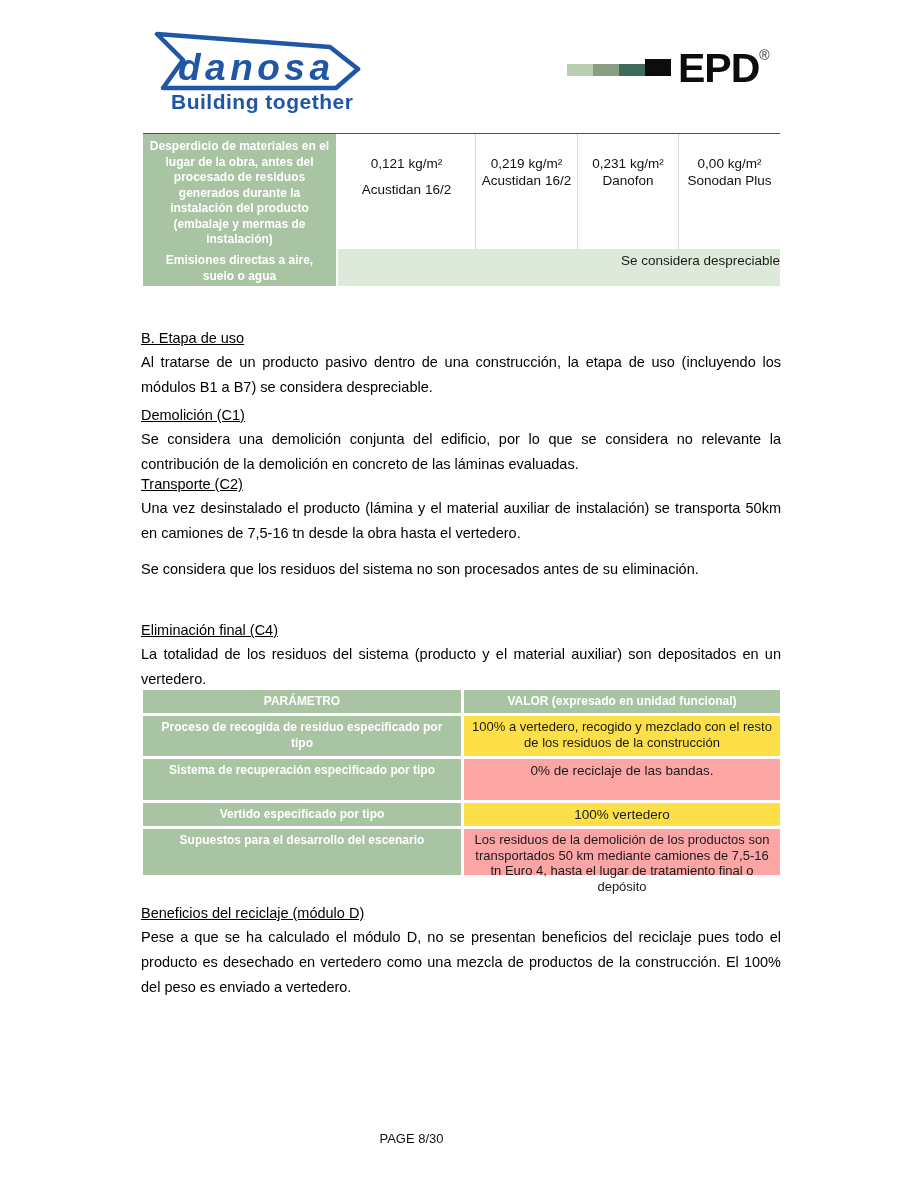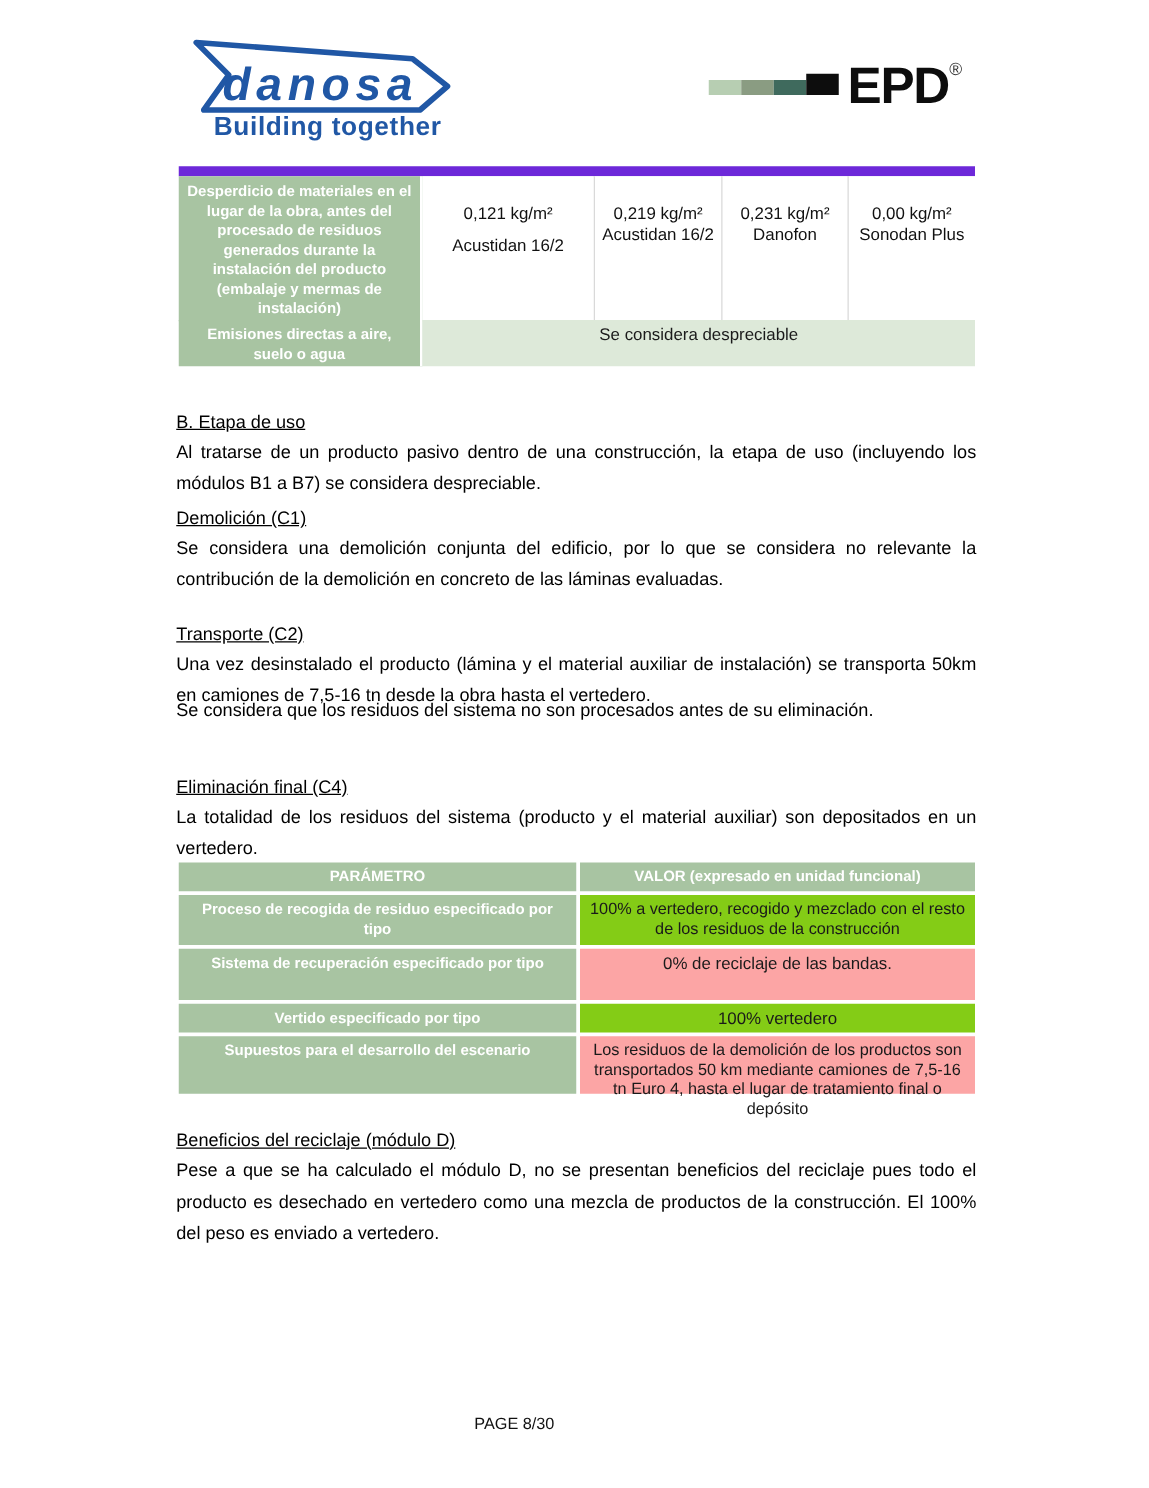--- a/index.html
+++ b/index.html
@@ -24,36 +24,36 @@
   .epd-blocks .b4 { height:17px; }
   .epd-text {
     font-size:41px; font-weight:bold; color:#0d0d0d;
     letter-spacing:-1px; line-height:38px; margin-left:7px;
   }
   .epd-reg { font-size:14px; color:#333; align-self:flex-start; margin-top:-2px; }
 
   
   .table1 {
     position:absolute; left:143px; top:133px; width:637px;
-    border-top:8px solid #6d28d9;
+    border-top:1px solid #6d28d9;
   }
   .t1-row1 { display:grid; grid-template-columns:195px 137px 102px 101px 102px; height:111px; }
   .t1-row2 { display:grid; grid-template-columns:195px 442px; height:37px; margin-top:4px; }
   .green-cell {
     background:#a8c4a2; color:#fff; font-weight:bold; font-size:12px;
     line-height:15.5px; text-align:center; padding:5px 6px 2px 6px;
     border-right:2px solid #fff;
   }
   .t1-data { background:#fff; text-align:center; font-size:13.5px; padding-top:21px; }
   .t1-data + .t1-data { border-left:1.5px solid #d9d9d9; }
   .t1-val { line-height:17px; }
   .t1-prod { line-height:16px; margin-top:1px; }
   .t1-data.first .t1-prod { margin-top:10px; }
   .t1-merged {
-    background:#dde9d9; text-align:center; font-size:13.5px; padding-top:4px; color:#1a1a1a;
+    background:#dde9d9; text-align:right; font-size:13.5px; padding-top:4px; color:#1a1a1a;
   }
   .t1-row2 .green-cell { padding-top:4px; }
 
   
   .sec { position:absolute; left:141px; width:640px; }
   .sec h3 {
     font-size:14.5px; font-weight:normal; line-height:24px;
     text-decoration:underline; color:#000;
   }
   .sec p { font-size:14.5px; line-height:25px; text-align:justify; color:#000; }
@@ -67,21 +67,21 @@
   }
   .t2-head, .t2-param {
     background:#a8c4a2; color:#fff; font-weight:bold; font-size:12px;
     text-align:center; line-height:15.5px; padding:4px 6px 0 6px;
   }
   .t2-head { line-height:18px; padding-top:2px; }
   .t2-val {
     font-size:13px; line-height:15.5px; text-align:center;
     color:#1a1a1a; padding:3px 6px 0 6px;
   }
-  .t2-val.shade-a { background:#84cc16; }
+  .t2-val.shade-a { background:#fde047; }
   .t2-val.shade-b { background:#fca5a5; }
   .t2-val.mid { padding-top:4px; font-size:13.5px; }
 
   
   .footer {
     position:absolute; left:0; top:1131px; width:823px;
     text-align:center; font-size:13px; color:#111;
   }
 </style>
 </head>
@@ -137,21 +137,21 @@
   <div class="sec" style="top:326px">
     <h3>B. Etapa de uso</h3>
     <p>Al tratarse de un producto pasivo dentro de una construcción, la etapa de uso (incluyendo los módulos B1 a B7) se considera despreciable.</p>
   </div>
 
   <div class="sec" style="top:403px">
     <h3>Demolición (C1)</h3>
     <p>Se considera una demolición conjunta del edificio, por lo que se considera no relevante la contribución de la demolición en concreto de las láminas evaluadas.</p>
   </div>
 
-  <div class="sec" style="top:496px">
+  <div class="sec" style="top:472px">
     <h3>Transporte (C2)</h3>
     <p>Una vez desinstalado el producto (lámina y el material auxiliar de instalación) se transporta 50km en camiones de 7,5-16 tn desde la obra hasta el vertedero.</p>
   </div>
 
   <div class="sec" style="top:557px">
     <p>Se considera que los residuos del sistema no son procesados antes de su eliminación.</p>
   </div>
 
   <div class="sec" style="top:618px">
     <h3>Eliminación final (C4)</h3>

